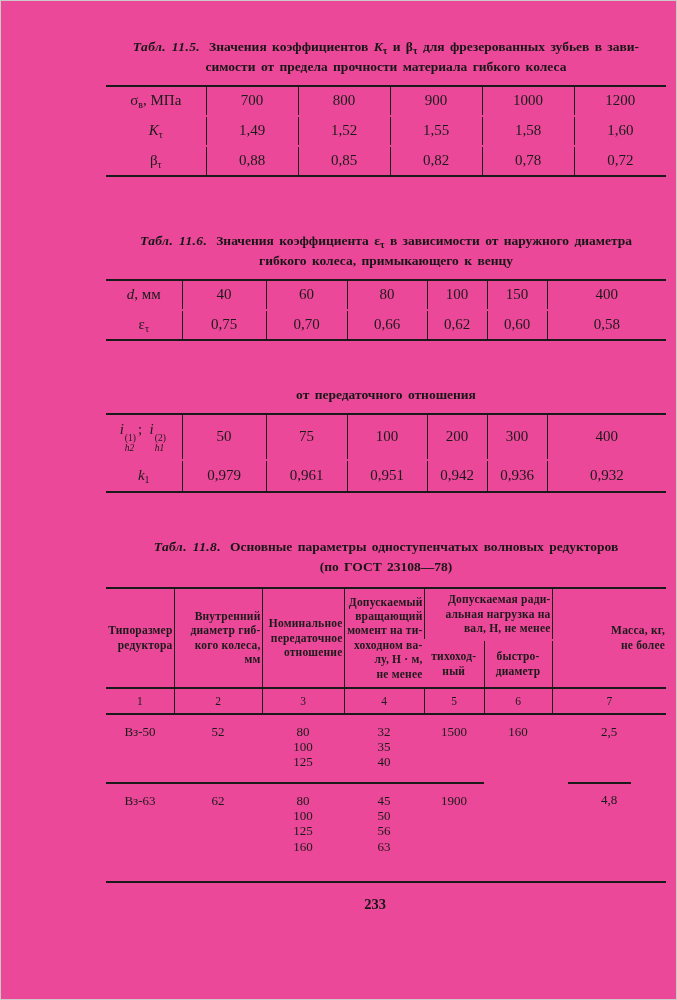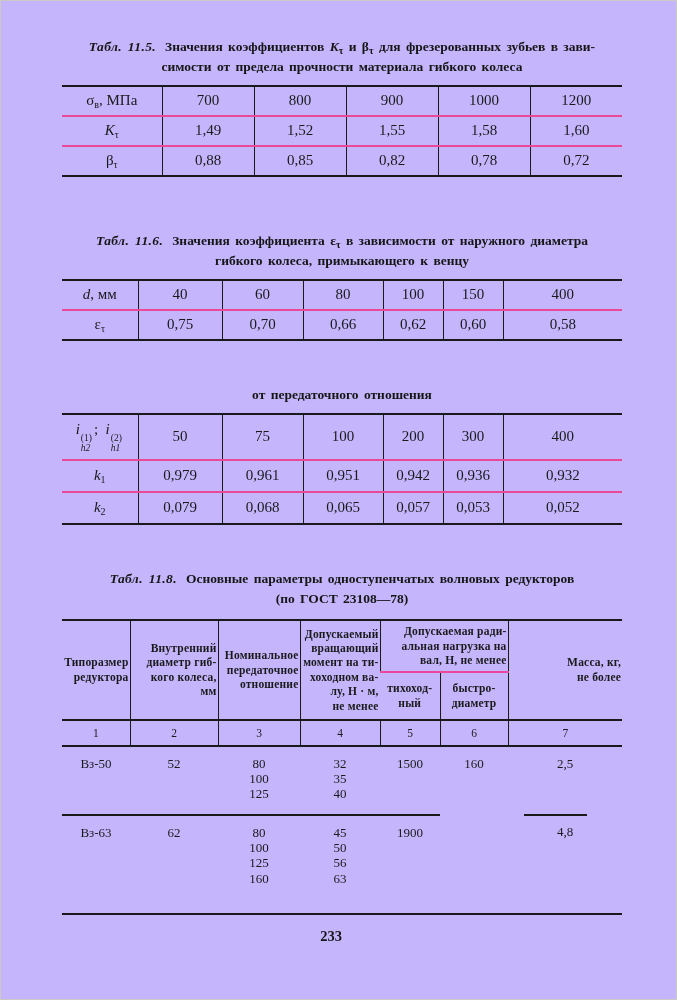--- a/index.html
+++ b/index.html
@@ -1,26 +1,27 @@
 <!DOCTYPE html>
 <html><head>
 <meta charset="utf-8">
 <style>
   html, body { margin: 0; padding: 0; background: #e8e8e6; }
   .page {
     position: relative;
     width: 677px;
     height: 1000px;
     margin: 0 auto;
-    background: #c4b5fd;
+    background: #ec4899;
     border: 1px solid #c9c9c6;
     box-sizing: border-box;
     color: #1c1c1c;
     font-family: "Liberation Serif", "DejaVu Serif", serif;
     overflow: hidden;
+    padding-left: 44px;
   }
   .content {
     padding: 36px 0 0 61px;
     width: 560px;
   }
   
   .tbl-title {
     width: 560px;
     text-align: center;
     font-weight: bold;
@@ -233,29 +234,20 @@
           <td>400</td>
         </tr>
         <tr>
           <td><span class="it">k</span><sub>1</sub></td>
           <td>0,979</td>
           <td>0,961</td>
           <td>0,951</td>
           <td>0,942</td>
           <td>0,936</td>
           <td>0,932</td>
-        </tr>
-        <tr>
-          <td><span class="it">k</span><sub>2</sub></td>
-          <td>0,079</td>
-          <td>0,068</td>
-          <td>0,065</td>
-          <td>0,057</td>
-          <td>0,053</td>
-          <td>0,052</td>
         </tr>
       </tbody>
     </table>
 
     <div class="tbl-title mt44">
       <div><span class="tlbl">Табл. 11.8.</span><span><span>Основные параметры одноступенчатых волновых редукторов</span></span></div>
       <div>(по ГОСТ 23108—78)</div>
     </div>
     <table class="dt t8">
       <colgroup>

